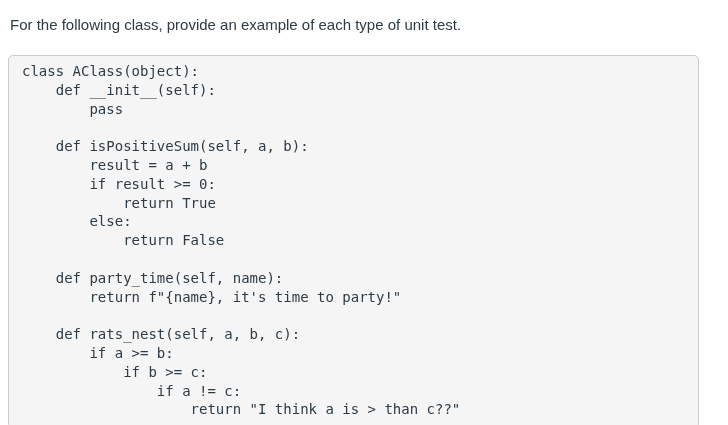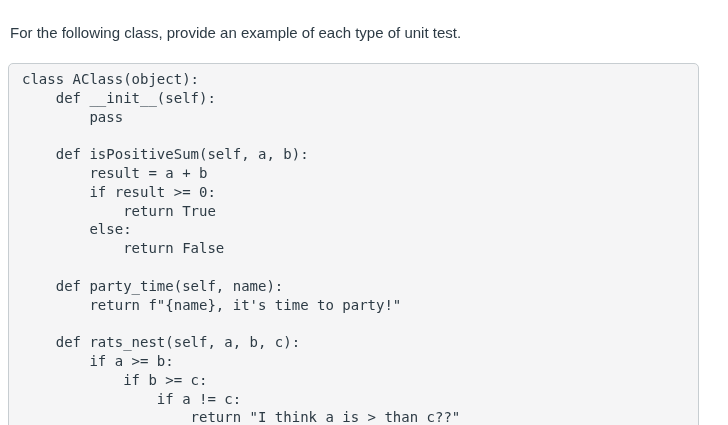--- a/index.html
+++ b/index.html
@@ -15,21 +15,21 @@
     background: var(--page-bg);
   }
   body {
     width: 728px;
     height: 425px;
     overflow: hidden;
     font-family: "Liberation Sans", sans-serif;
     padding: 8px 13px 12px 8px;
   }
   .question-text {
-    margin: 16px 0 0 2px;
+    margin: 8px 0 0 2px;
     font-size: 15px;
     line-height: 18px;
     color: var(--text-color);
   }
   .code-block {
     margin: 21px 16px 0 0;
     background: var(--code-bg);
     border: 1px solid var(--code-border);
     border-radius: 5px;
     padding: 6px 13px 8px 13px;

